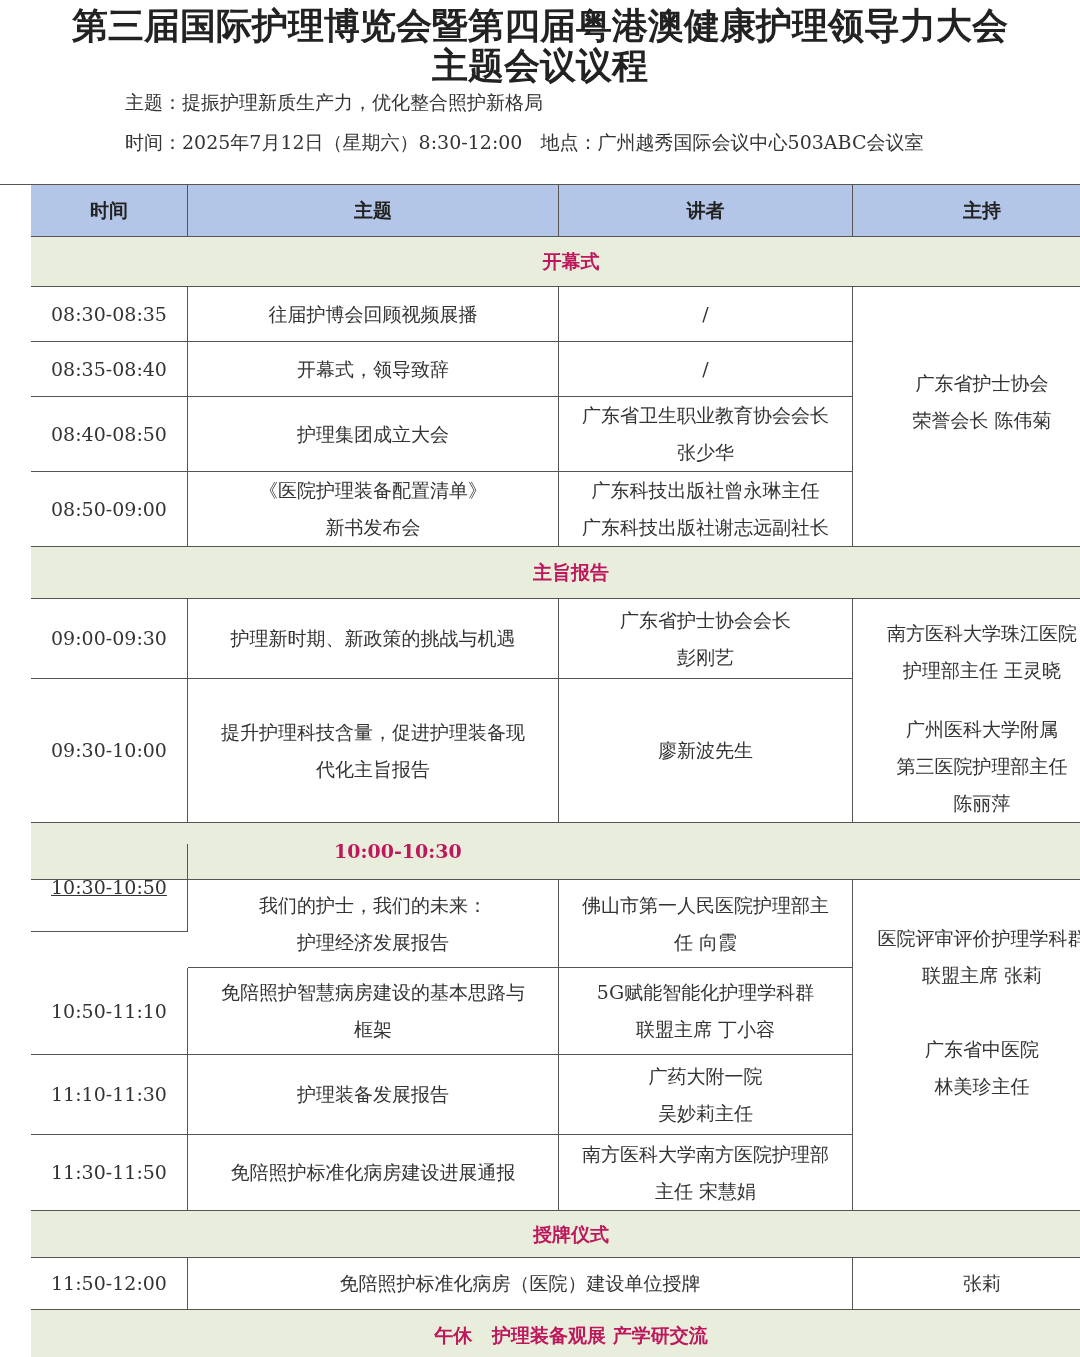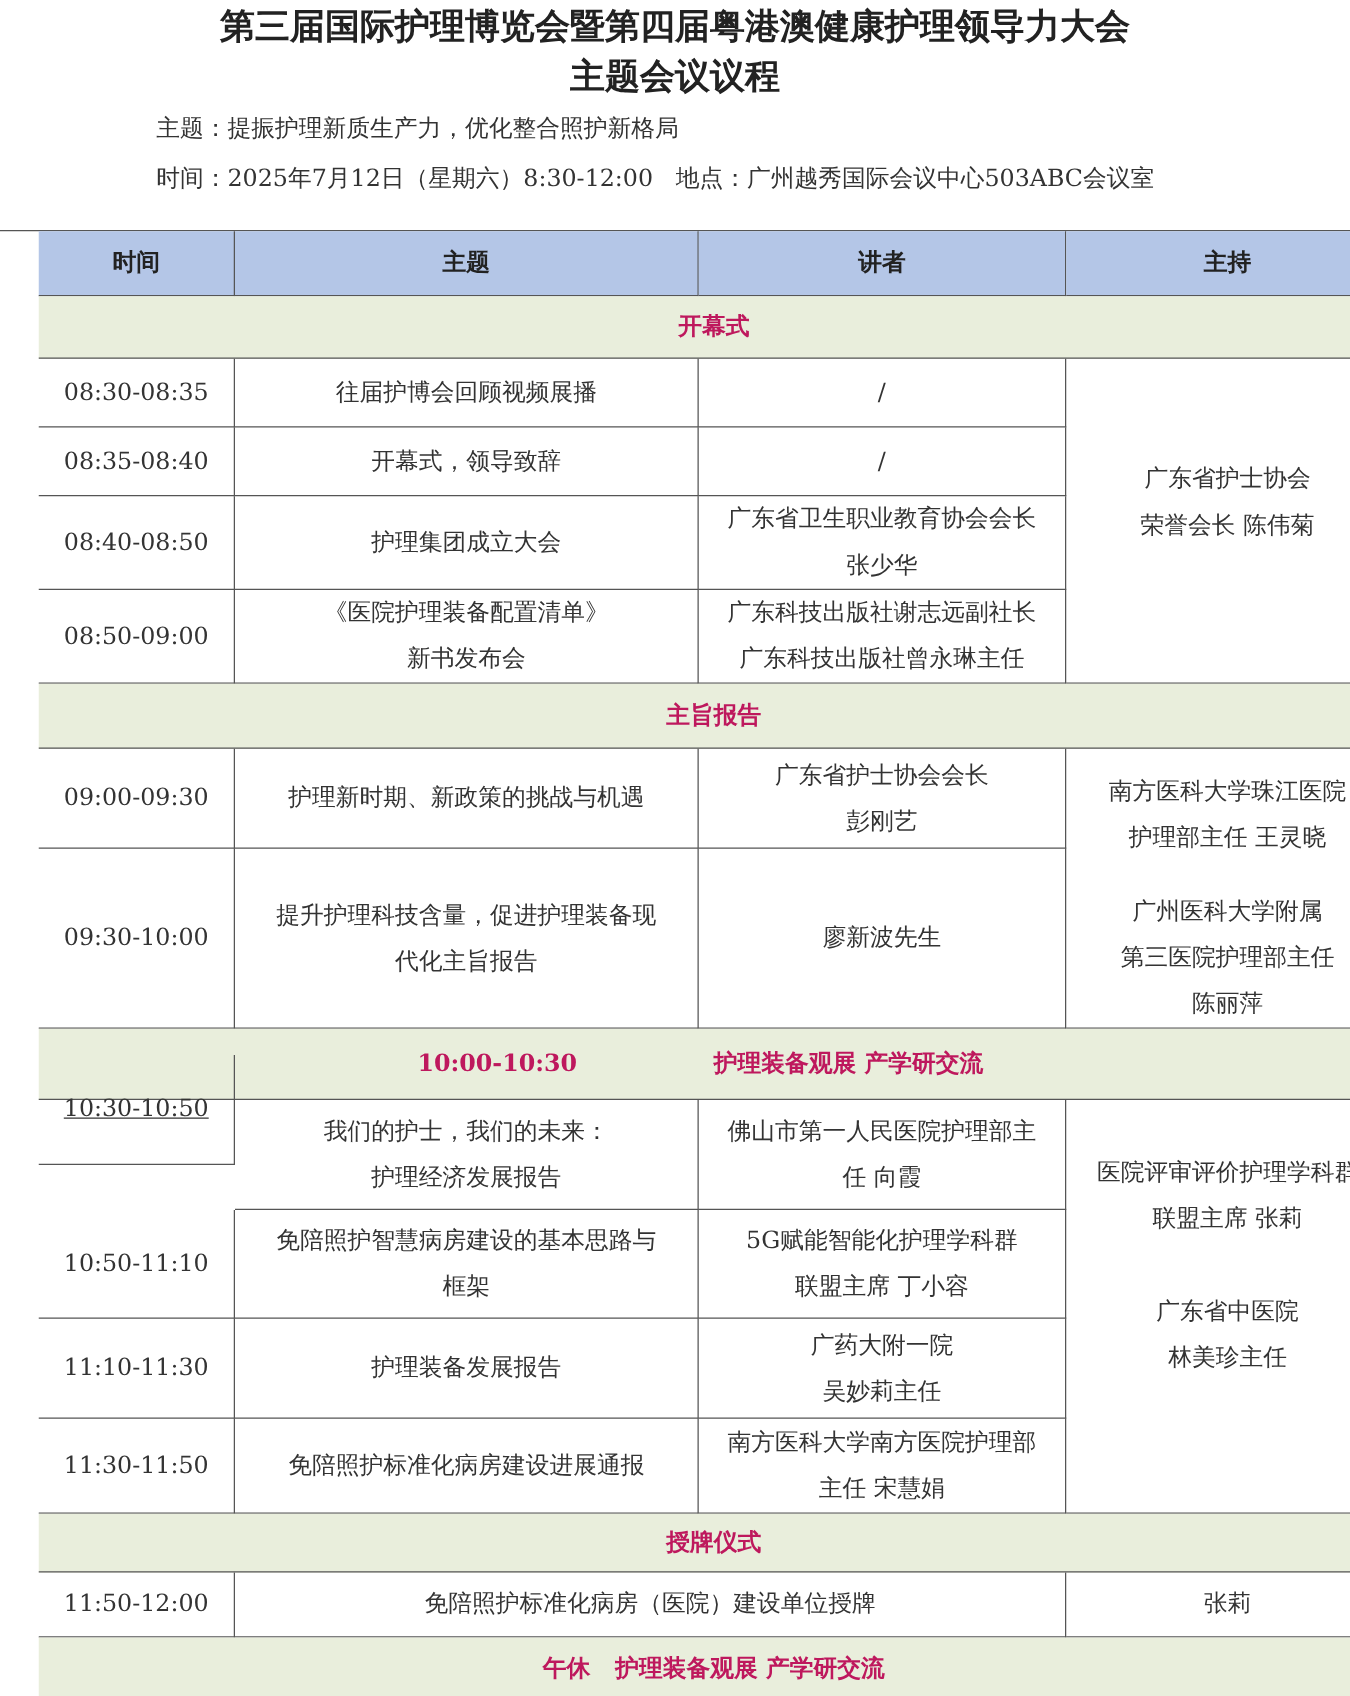--- a/index.html
+++ b/index.html
@@ -1,19 +1,19 @@
 <!DOCTYPE html>
 <html><head>
 <meta charset="utf-8">
 <style>
   html, body { margin:0; padding:0; }
   body { width:1080px; height:1357px; background:#ffffff; position:relative; overflow:hidden;
          font-family:"DejaVu Serif","Liberation Serif",serif; color:#333; }
   .title { position:absolute; left:0; width:1080px; text-align:center; font-weight:bold;
-           font-family:"DejaVu Sans","Liberation Sans",sans-serif; color:#222; font-size:28px; }
+           font-family:"DejaVu Sans","Liberation Sans",sans-serif; color:#222; font-size:36px; }
   .meta { position:absolute; left:125px; font-size:19px; color:#333; }
   .cell { position:absolute; box-sizing:border-box; display:flex; flex-direction:column;
           align-items:center; justify-content:center; text-align:center; font-size:19px;
           line-height:37px; color:#333; border-right:1.5px solid #555; border-bottom:1.5px solid #555;margin-left:31px; }
   .hdr { background:#b4c6e7; font-family:"DejaVu Sans","Liberation Sans",sans-serif; font-weight:bold; color:#222; }
   .sec { background:#e9eedc; font-family:"DejaVu Sans","Liberation Sans",sans-serif; font-weight:bold; color:#be185d; border-right:none; }
   .noright { border-right:none; }
   .topline { position:absolute; left:0; width:1080px; top:184px; border-top:1.5px solid #555; }
 </style>
 </head>
@@ -57,22 +57,22 @@
     <span>广东省卫生职业教育协会会长</span>
     <span>张少华</span>
   </div>
 
 <div class="cell" style="left:0;top:472px;width:157px;height:75px;">08:50-09:00</div>
 <div class="cell" style="left:157px;top:472px;width:371px;height:75px;">
     <span>《医院护理装备配置清单》</span>
     <span>新书发布会</span>
   </div>
 <div class="cell" style="left:528px;top:472px;width:294px;height:75px;">
+    <span>广东科技出版社曾永琳主任</span>
     <span>广东科技出版社谢志远副社长</span>
-    <span>广东科技出版社曾永琳主任</span>
   </div>
 
 <div class="cell noright" style="left:822px;top:287px;width:258px;height:260px;justify-content:flex-start;padding-top:78px;">
     <span>广东省护士协会</span>
     <span>荣誉会长 陈伟菊</span>
   </div>
 
 <div class="cell sec" style="left:0;top:547px;width:1080px;height:52px;">主旨报告</div>
 
 <div class="cell" style="left:0;top:599px;width:157px;height:80px;">09:00-09:30</div>
@@ -97,21 +97,20 @@
   <span>南方医科大学珠江医院</span>
   <span>护理部主任 王灵晓</span>
   <span style="height:37px;"></span>
   <span>广州医科大学附属</span>
   <span>第三医院护理部主任</span>
   <span>陈丽萍</span>
 </div>
 
 <div class="cell sec" style="left:0;top:823px;width:1080px;height:57px;flex-direction:row;">
   <span style="position:absolute;left:303px;font-family:'DejaVu Serif','Liberation Serif',serif;">10:00-10:30</span>
-  <span style="position:absolute;left:540px;">护理装备观展 产学研交流</span>
 </div>
 
 <div class="cell" style="left:0;top:844px;width:157px;height:88px;text-decoration:underline;">10:30-10:50</div>
 <div class="cell" style="left:157px;top:880px;width:371px;height:88px;">
     <span>我们的护士，我们的未来：</span>
     <span>护理经济发展报告</span>
   </div>
 <div class="cell" style="left:528px;top:880px;width:294px;height:88px;">
     <span>佛山市第一人民医院护理部主</span>
     <span>任 向霞</span>

